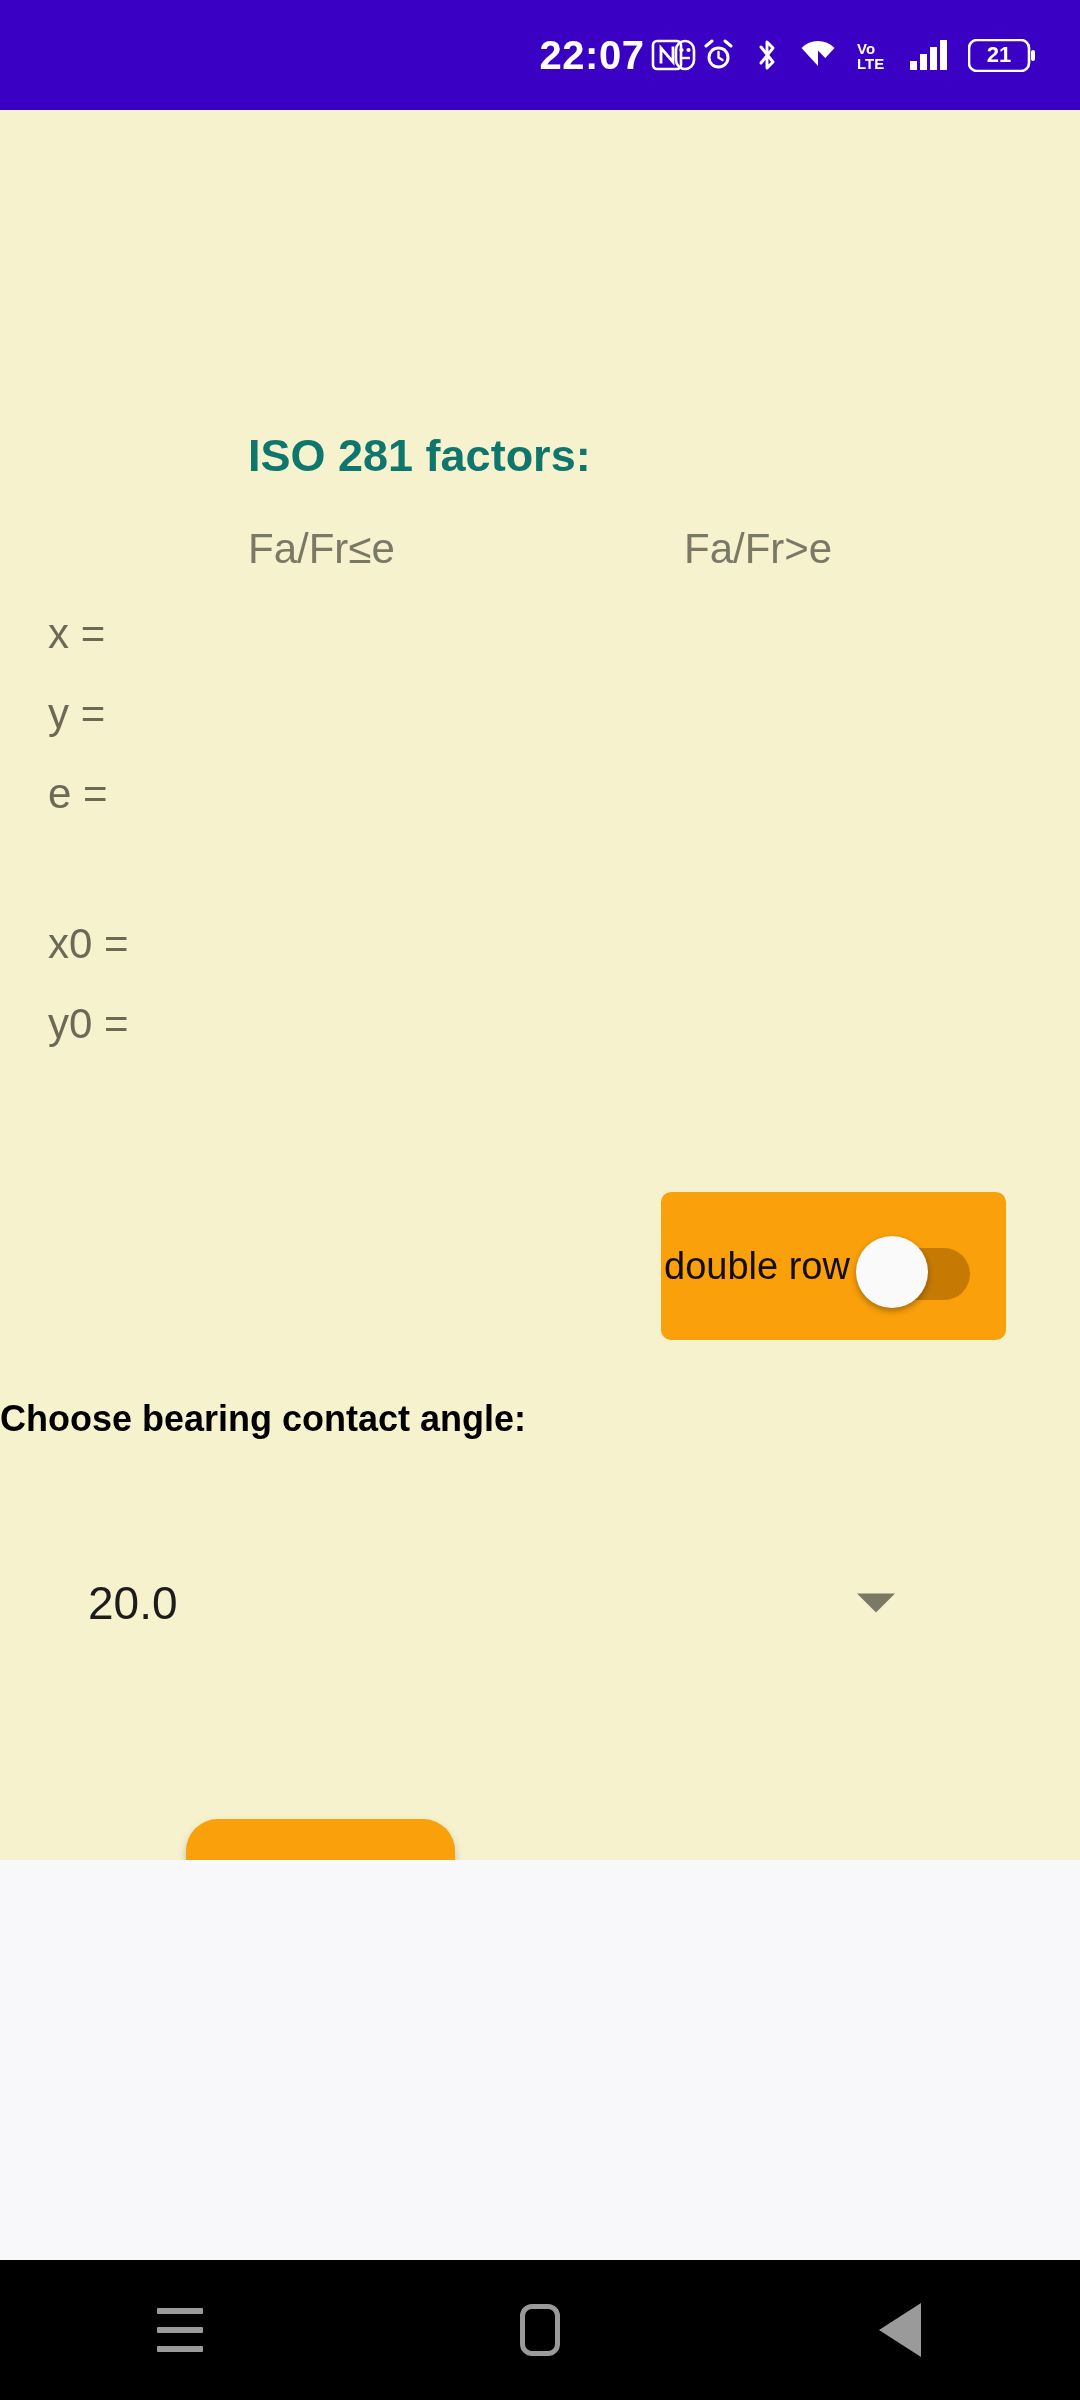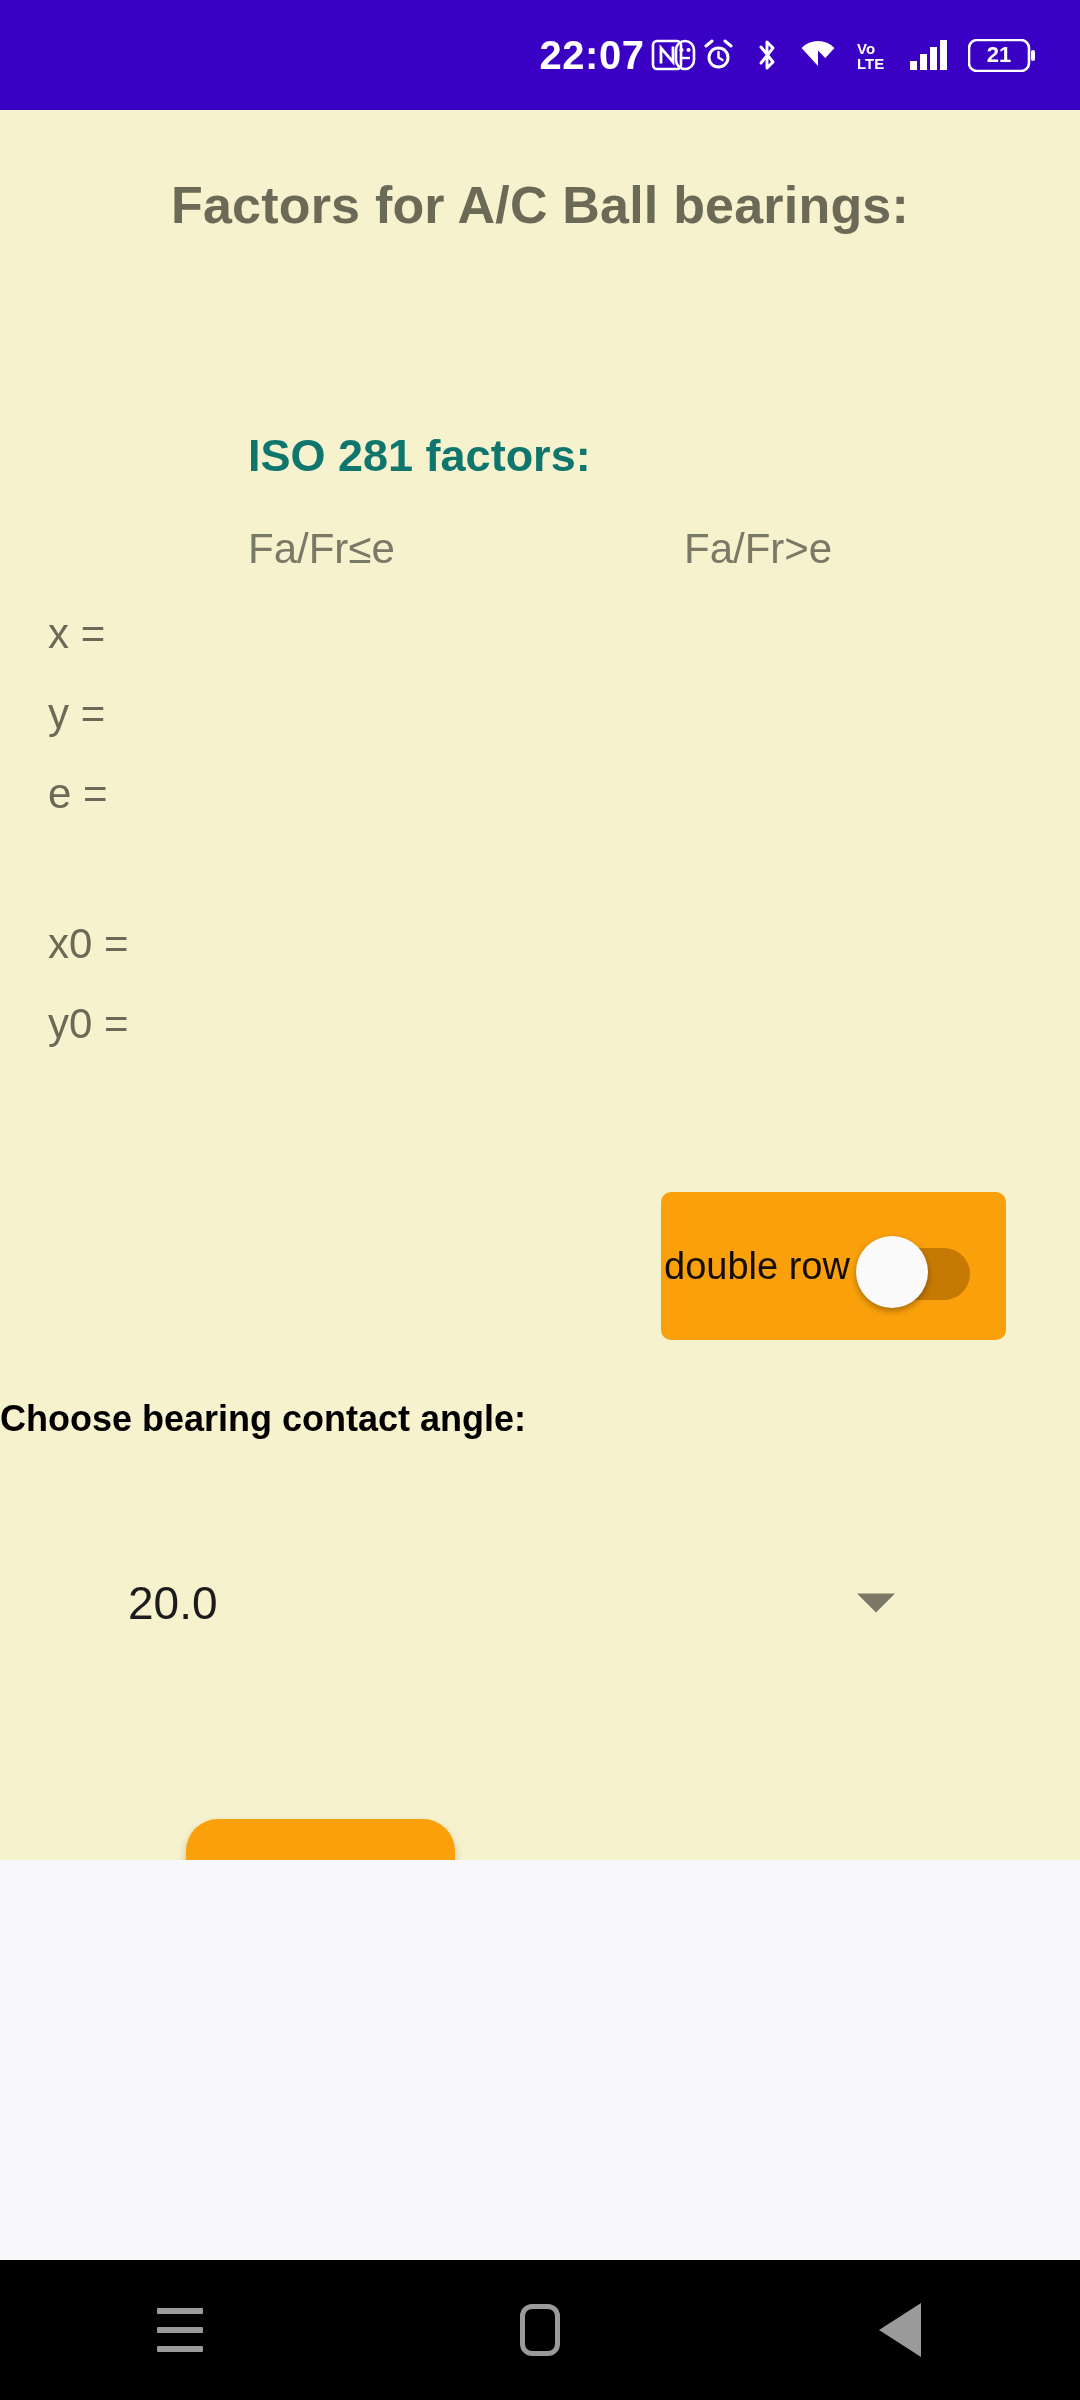--- a/index.html
+++ b/index.html
@@ -125,21 +125,20 @@
     color:#000000; font-size:36px; font-weight:bold;
   }
 
   #angle-dropdown {
     position:absolute; top:1438px; left:88px;
     width:832px; height:110px;
     display:flex; align-items:center;
   }
   #angle-value {
     color:#1C1C1C; font-size:46px; font-weight:normal;
-    margin-left:40px;
   }
   #angle-caret {
     position:absolute; right:25px; top:50%;
     transform:translateY(-50%);
     width:0; height:0;
     border-left:19px solid transparent;
     border-right:19px solid transparent;
     border-top:19px solid #7A7966;
   }
 
@@ -259,21 +258,20 @@
         <rect x="1" y="1" width="60" height="31" rx="8" fill="none" stroke="#FFFFFF" stroke-width="2.6"></rect>
         <rect x="63" y="11" width="4" height="11" rx="2" fill="#FFFFFF"></rect>
       </svg>
       <span id="battery-text">21</span>
     </span>
   </div>
 </div>
 
 <div id="app-content">
 
-  <div id="page-title">Factors for A/C Ball bearings:</div>
 
   <div id="iso281-heading" class="section-heading">ISO 281 factors:</div>
 
   <div id="col-head-le">Fa/Fr≤e</div>
   <div id="col-head-gt">Fa/Fr&gt;e</div>
 
   <div id="row-x" class="factor-row">
     <span class="factor-label">x =</span>
     <span class="factor-val"></span>
     <span class="factor-val col2"></span>

